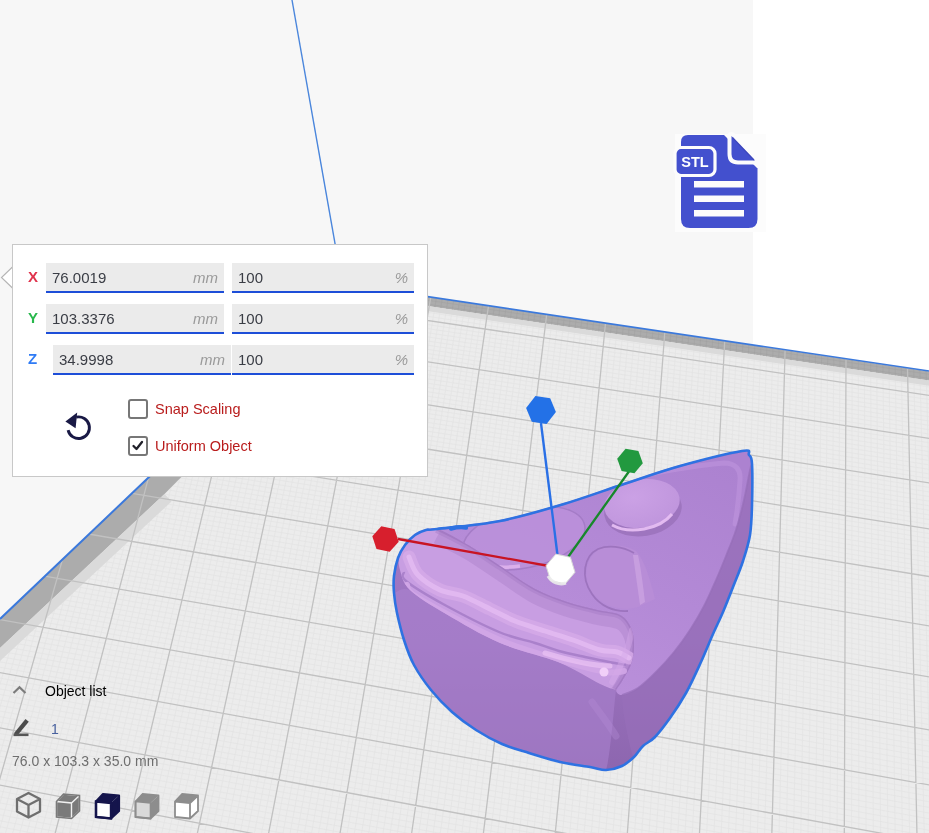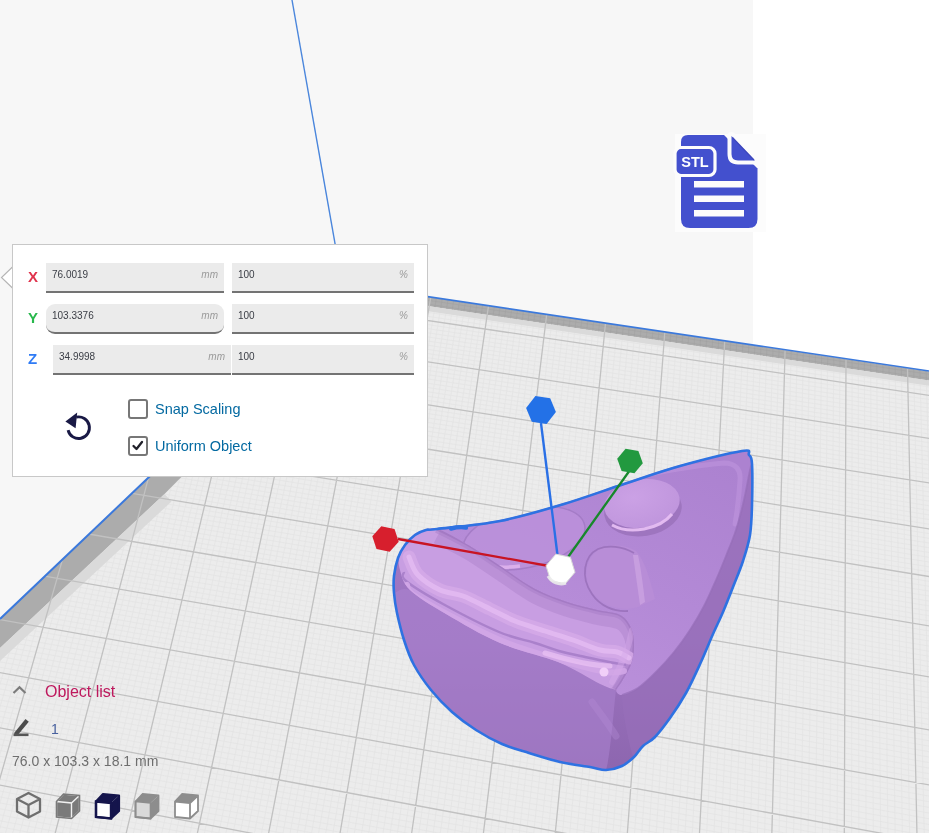--- a/index.html
+++ b/index.html
@@ -1,22 +1,22 @@
 <!DOCTYPE html>
 <html><head><meta charset="utf-8">
 <style>
 html,body{margin:0;padding:0;width:929px;height:833px;overflow:hidden;font-family:"Liberation Sans",sans-serif;}
 #stage{position:relative;width:753px;height:833px;background:#f7f7f7;}
 .abs{position:absolute;}
 .panelbox{background:#fff;border:1px solid #c8c8c8;}
-.field{height:28px;background:#ebebeb;border-bottom:2px solid #737373;font-size:10px;}
+.field{height:28px;background:#ebebeb;border-bottom:2px solid #1d4ed8;font-size:15px;}
 .field .val{position:absolute;left:6px;top:6px;color:#3a3d45;}
 .field .suf{position:absolute;right:6px;top:6px;color:#9a9a9a;font-style:italic;}
 .cb{width:16px;height:16px;background:#fff;border:2px solid #777;border-radius:3px;}
-.lab{font-size:14.5px;color:#0369a1;}
+.lab{font-size:14.5px;color:#b91c1c;}
 </style></head>
 <body>
 <div id="stage">
 <svg class="abs" width="929" height="833" style="left:0px;top:0px">
 <defs>
         <clipPath id="platec">
           <path d="M350.4 285.5L929 370.8L929 833L0 833L0 619L148 478Z"></path>
         </clipPath>
       </defs>
 <path d="M350.4 285.5L929 370.8L929 833L0 833L0 619L148 478Z" fill="#ececec"></path>
@@ -138,21 +138,21 @@
 <div class="abs" style="left:15px;top:23px;width:18px;height:20px;color:#e0334c;font-size:15px;font-weight:bold;">X</div>
 <div class="field abs" style="left:33px;top:18px;width:178px;">
   <span class="val">76.0019</span>
         <span class="suf">mm</span>
       </div>
 <div class="field abs" style="left:219px;top:18px;width:182px;">
   <span class="val">100</span>
         <span class="suf">%</span>
       </div>
 <div class="abs" style="left:15px;top:64px;width:18px;height:20px;color:#28b84c;font-size:15px;font-weight:bold;">Y</div>
-<div class="field abs" style="left:33px;top:59px;width:178px;border-radius:9px;">
+<div class="field abs" style="left:33px;top:59px;width:178px;">
   <span class="val">103.3376</span>
         <span class="suf">mm</span>
       </div>
 <div class="field abs" style="left:219px;top:59px;width:182px;">
   <span class="val">100</span>
         <span class="suf">%</span>
       </div>
 <div class="abs" style="left:15px;top:105px;width:18px;height:20px;color:#2f7bf5;font-size:15px;font-weight:bold;">Z</div>
 <div class="field abs" style="left:40px;top:100px;width:178px;">
   <span class="val">34.9998</span>
@@ -170,27 +170,27 @@
 <div class="abs lab" style="left:142px;top:156px;">Snap Scaling</div>
 <div class="cb abs" style="left:115px;top:191px;"></div>
 <svg class="abs" width="20" height="20" style="left:115px;top:191px">
         <path d="M5.5 10L8.5 13L14 6" fill="none" stroke="#20202a" stroke-width="2.3" stroke-linecap="round" stroke-linejoin="round"></path>
       </svg>
 <div class="abs lab" style="left:142px;top:193px;">Uniform Object</div>
 </div>
 <svg class="abs" width="30" height="20" style="left:10px;top:682px">
 <path d="M3.5 11L9.5 5.2L15.5 11" fill="none" stroke="#7c7c7c" stroke-width="2.2"></path>
     </svg>
-<div class="abs" style="left:45px;top:683px;font-size:16px;color:#be185d;">Object list</div>
+<div class="abs" style="left:45px;top:683px;font-size:14px;color:#000000;">Object list</div>
 <svg class="abs" width="30" height="26" style="left:12px;top:714px">
 <path d="M2.5 18.5L13.5 5L16.8 7.8L6 20.8L2 21.5Z" fill="#4c4c4c"></path>
 <rect x="1.5" y="19.5" width="15" height="2.6" fill="#555555"></rect>
     </svg>
 <div class="abs" style="left:51px;top:721px;font-size:14px;color:#47609e;">1</div>
-<div class="abs" style="left:12px;top:753px;font-size:14px;color:#6e6e6e;">76.0 x 103.3 x 18.1 mm</div>
+<div class="abs" style="left:12px;top:753px;font-size:14px;color:#6e6e6e;">76.0 x 103.3 x 35.0 mm</div>
 <svg class="abs" width="220" height="30" style="left:0px;top:791px">
 <g transform="translate(15,0)">
         <path d="M13.5 2L25 8L25 20.5L13.5 26.5L2 20.5L2 8ZM2 8L13.5 14L25 8M13.5 14L13.5 26.5" fill="none" stroke="#6f6f6f" stroke-width="2.3" stroke-linejoin="round"></path>
       </g>
       <g transform="translate(54.5,0)">
         <path d="M2 10.5L17 12L17 27.5L2 26Z" fill="#7a7a7a"></path>
         <path d="M2 10.5L9 3L25 4.5L17 12Z" fill="#7a7a7a"></path>
         <path d="M17 12L25 4.5L25 20L17 27.5Z" fill="#7a7a7a"></path>
         <path d="M2 10.5L17 12L17 27.5L2 26ZM2 10.5L9 3L25 4.5L17 12ZM17 12L25 4.5L25 20L17 27.5Z" fill="none" stroke="#f0f0f0" stroke-width="1.4"></path>
         <path d="M2 10.5L9 3L25 4.5L25 20L17 27.5L2 26Z" fill="none" stroke="#7a7a7a" stroke-width="1.6"></path>

